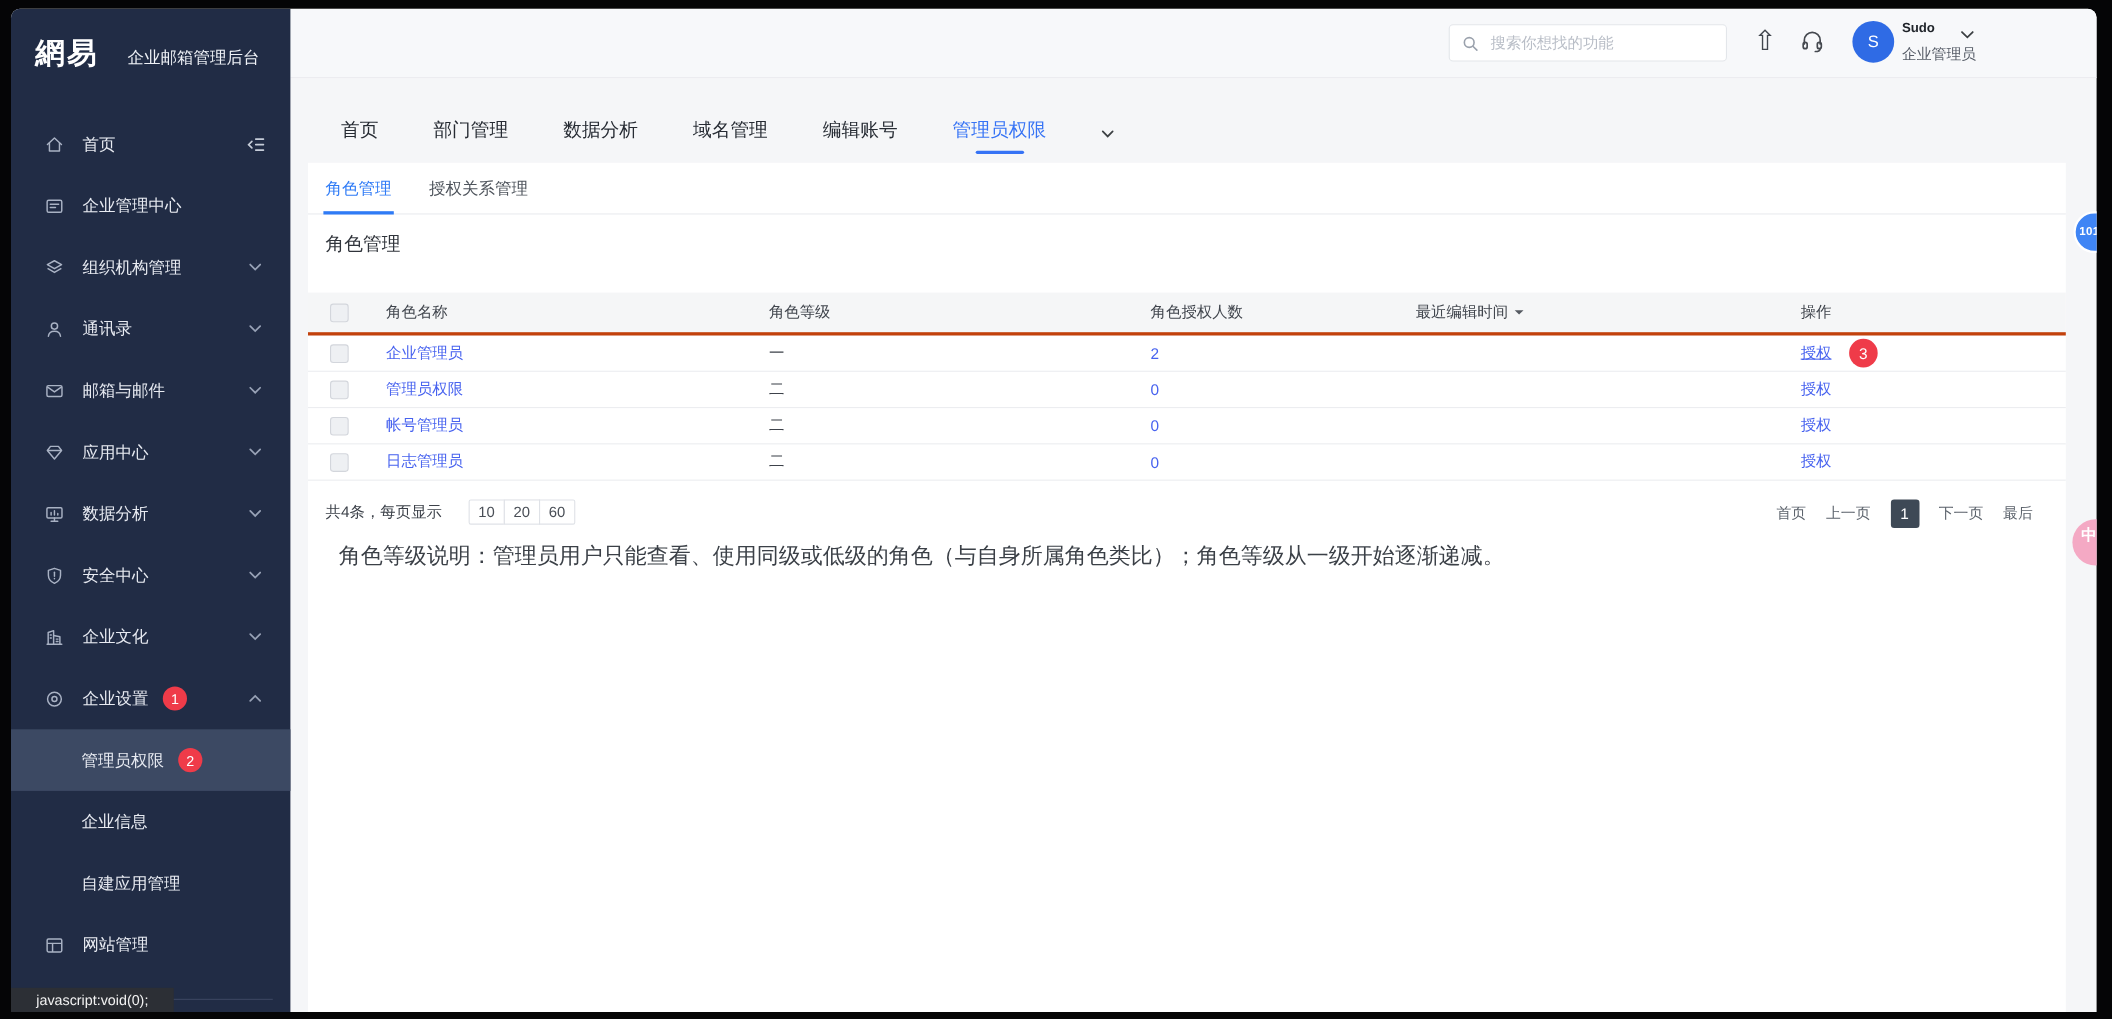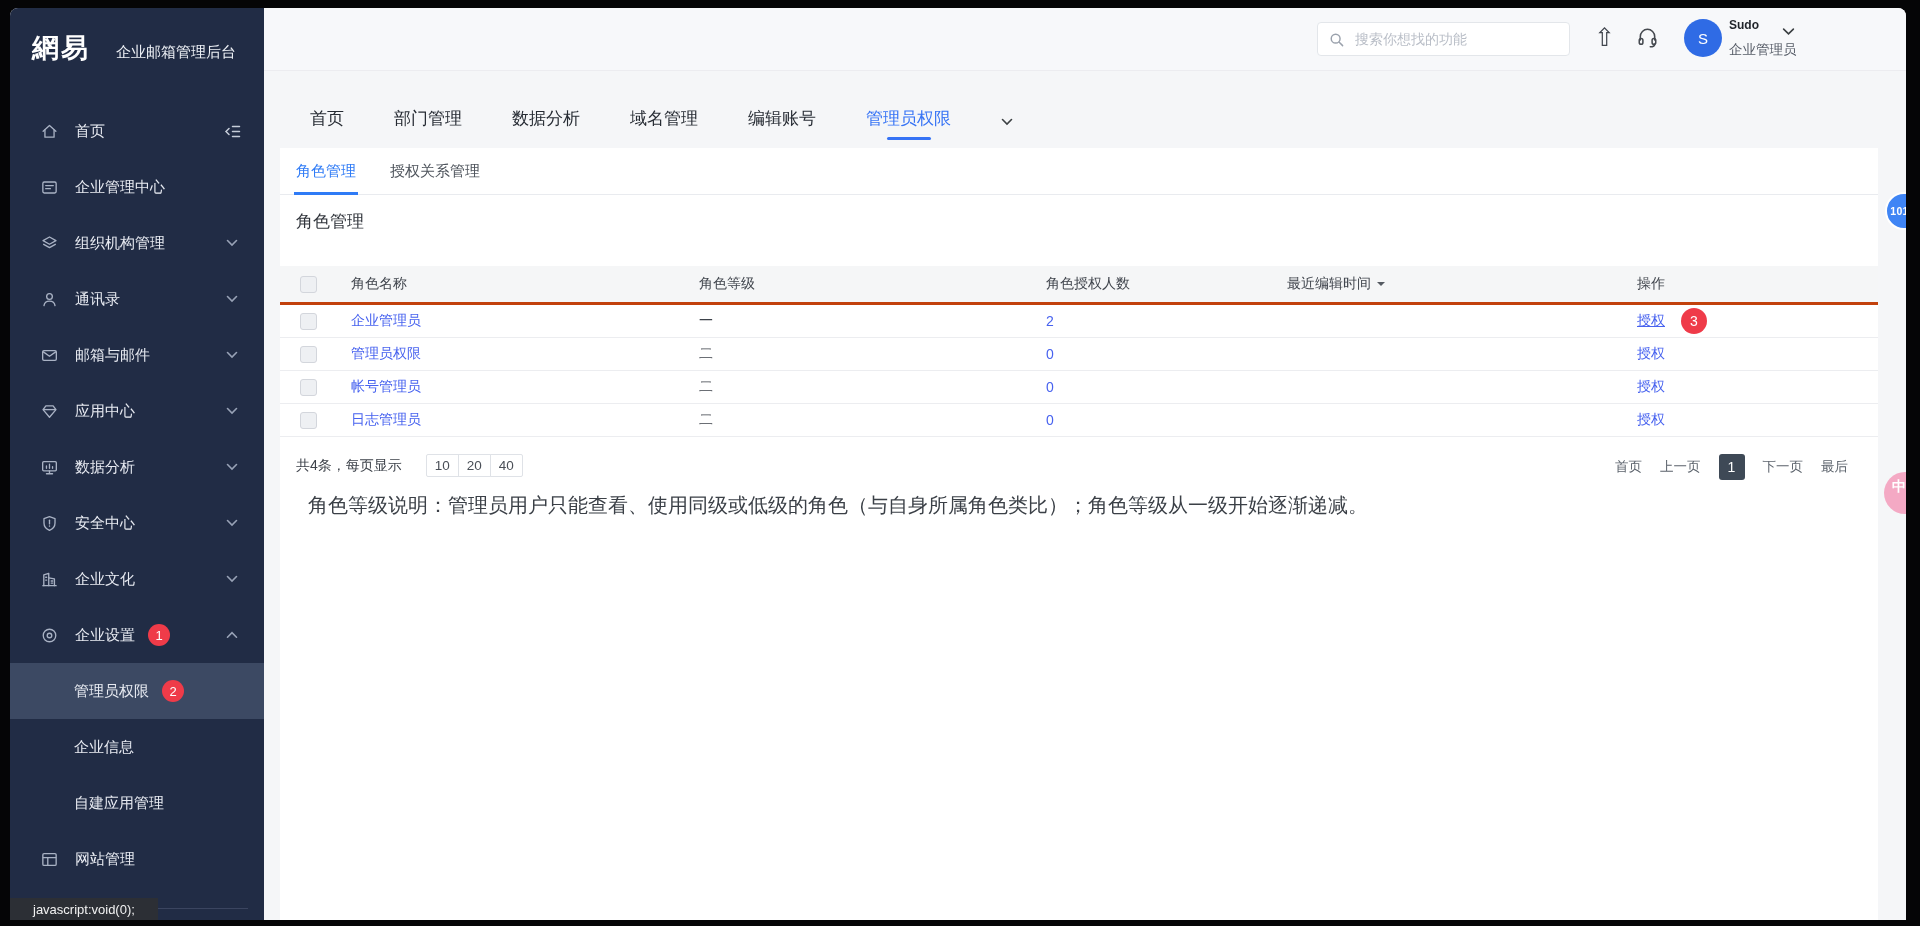--- a/index.html
+++ b/index.html
@@ -413,21 +413,21 @@
               <a class="link">授权</a>
             </span>
           </div>
         </div>
 
       <div class="meta-row">
         <span>共4条，每页显示</span>
         <span class="size-group">
             <span class="size-box">10</span>
             <span class="size-box">20</span>
-            <span class="size-box">40</span>
+            <span class="size-box">60</span>
           </span>
       </div>
 
       <div class="pager">
         <span class="pg">首页</span>
         <span class="pg">上一页</span>
         <span class="current">1</span>
         <span class="pg">下一页</span>
         <span class="pg">最后</span>
       </div>

